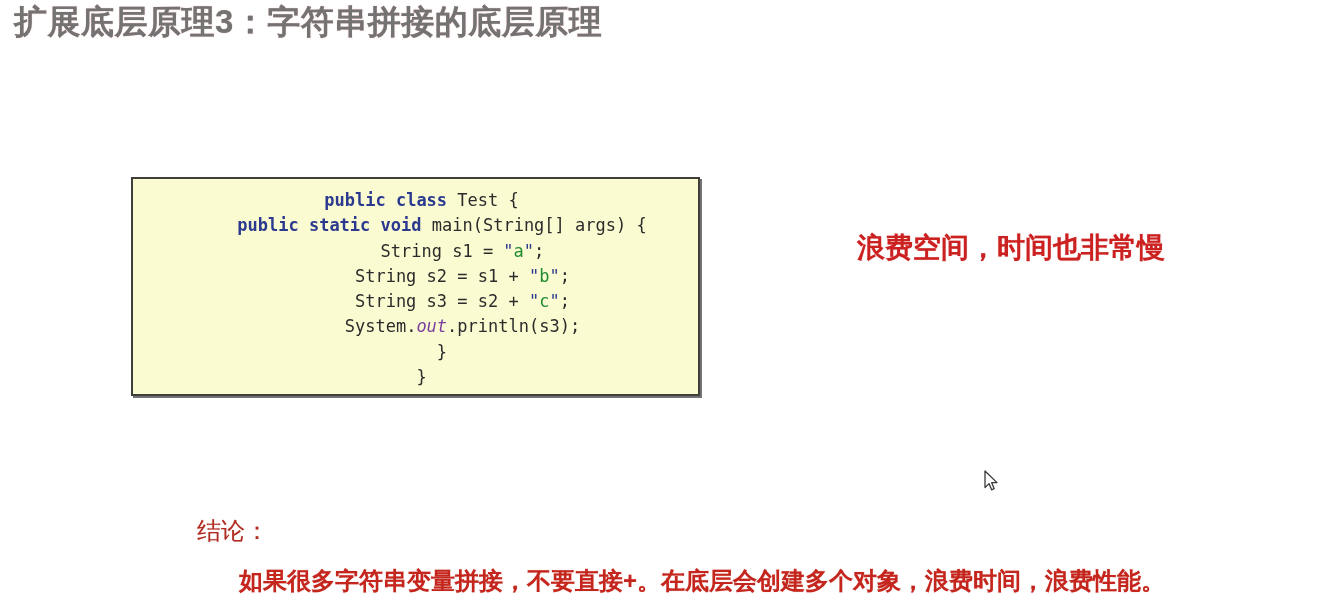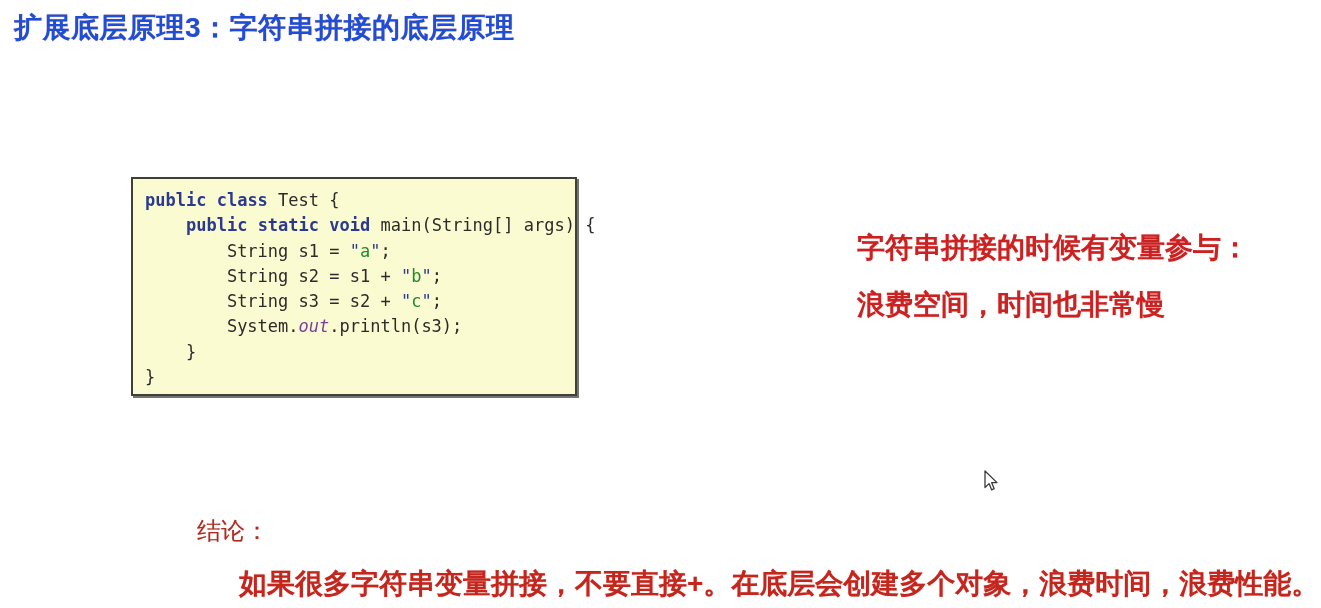--- a/index.html
+++ b/index.html
@@ -13,40 +13,41 @@
     position: relative;
     overflow: hidden;
     font-family: "Liberation Sans", "DejaVu Sans", sans-serif;
     background: #ffffff;
   }
 
   
   #slide-title {
     position: absolute;
     left: 14px;
-    top: 9px;
-    font-size: 28px;
+    top: 0;
+    font-size: 33px;
     font-weight: bold;
-    color: #1d4ed8;
+    color: #737373;
     letter-spacing: 0.5px;
     white-space: nowrap;
     text-shadow: 0 0 1px rgba(176,42,32,0.45);
   }
 
   
   #code-block {
     position: absolute;
     left: 131px;
     top: 177px;
-    width: 446px;
+    width: 569px;
     height: 219px;
     box-sizing: border-box;
     background: #fbfbd2;
     border: 2px solid #403f3a;
     box-shadow: 2px 2px 0 rgba(0,0,0,0.55);
+    text-align: center;
   }
   #code-pre {
     margin: 0;
     padding: 9px 0 0 12px;
     font-family: "DejaVu Sans Mono", "Liberation Mono", monospace;
     font-size: 17px;
     line-height: 25.3px;
     color: #2b2b2b;
     white-space: pre;
     letter-spacing: 0px;
@@ -81,21 +82,21 @@
     font-size: 24px;
     font-weight: normal;
     color: #b02a20;
     white-space: nowrap;
     text-shadow: 0 0 1px rgba(176,42,32,0.4);
   }
   #conclusion-text {
     position: absolute;
     left: 239px;
     top: 565px;
-    font-size: 28px;
+    font-size: 24px;
     font-weight: bold;
     color: #c4251c;
     white-space: nowrap;
     text-shadow: 0 0 1px rgba(196,37,28,0.4);
   }
 
   
   #mouse-cursor {
     position: absolute;
     left: 983px;
@@ -115,21 +116,20 @@
 <span class="pl">    </span><span class="k">public</span> <span class="k">static</span> <span class="k">void</span><span class="pl"> main(String[] args) {</span>
 <span class="pl">        </span><span class="pl">String s1 = </span><span class="q">"</span><span class="s">a</span><span class="q">"</span><span class="pl">;</span>
 <span class="pl">        </span><span class="pl">String s2 = s1 + </span><span class="q">"</span><span class="s">b</span><span class="q">"</span><span class="pl">;</span>
 <span class="pl">        </span><span class="pl">String s3 = s2 + </span><span class="q">"</span><span class="s">c</span><span class="q">"</span><span class="pl">;</span>
 <span class="pl">        </span><span class="pl">System.</span><span class="f">out</span><span class="pl">.println(s3);</span>
 <span class="pl">    }</span>
 <span class="pl">}</span></pre>
 </div>
 
 <div id="right-note">
-  <div class="note-line">字符串拼接的时候有变量参与：</div>
   <div class="note-line">浪费空间，时间也非常慢</div>
 </div>
 
 <div id="conclusion-label">结论：</div>
 <div id="conclusion-text">如果很多字符串变量拼接，不要直接+。在底层会创建多个对象，浪费时间，浪费性能。</div>
 
 <div id="mouse-cursor">
   <svg width="18" height="24" viewBox="0 0 18 24" xmlns="http://www.w3.org/2000/svg">
     <path d="M2,1 L2,17.5 L6.1,13.6 L8.6,19.8 L11.2,18.7 L8.7,12.7 L14,12.6 Z" fill="#ffffff" stroke="#3a3a3a" stroke-width="1.3" stroke-linejoin="round"></path>
   </svg>

